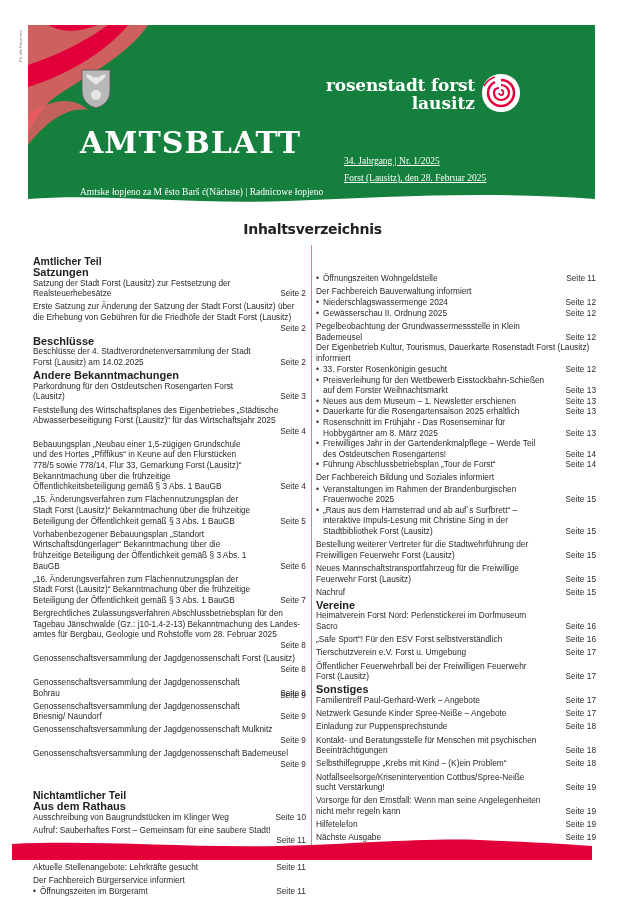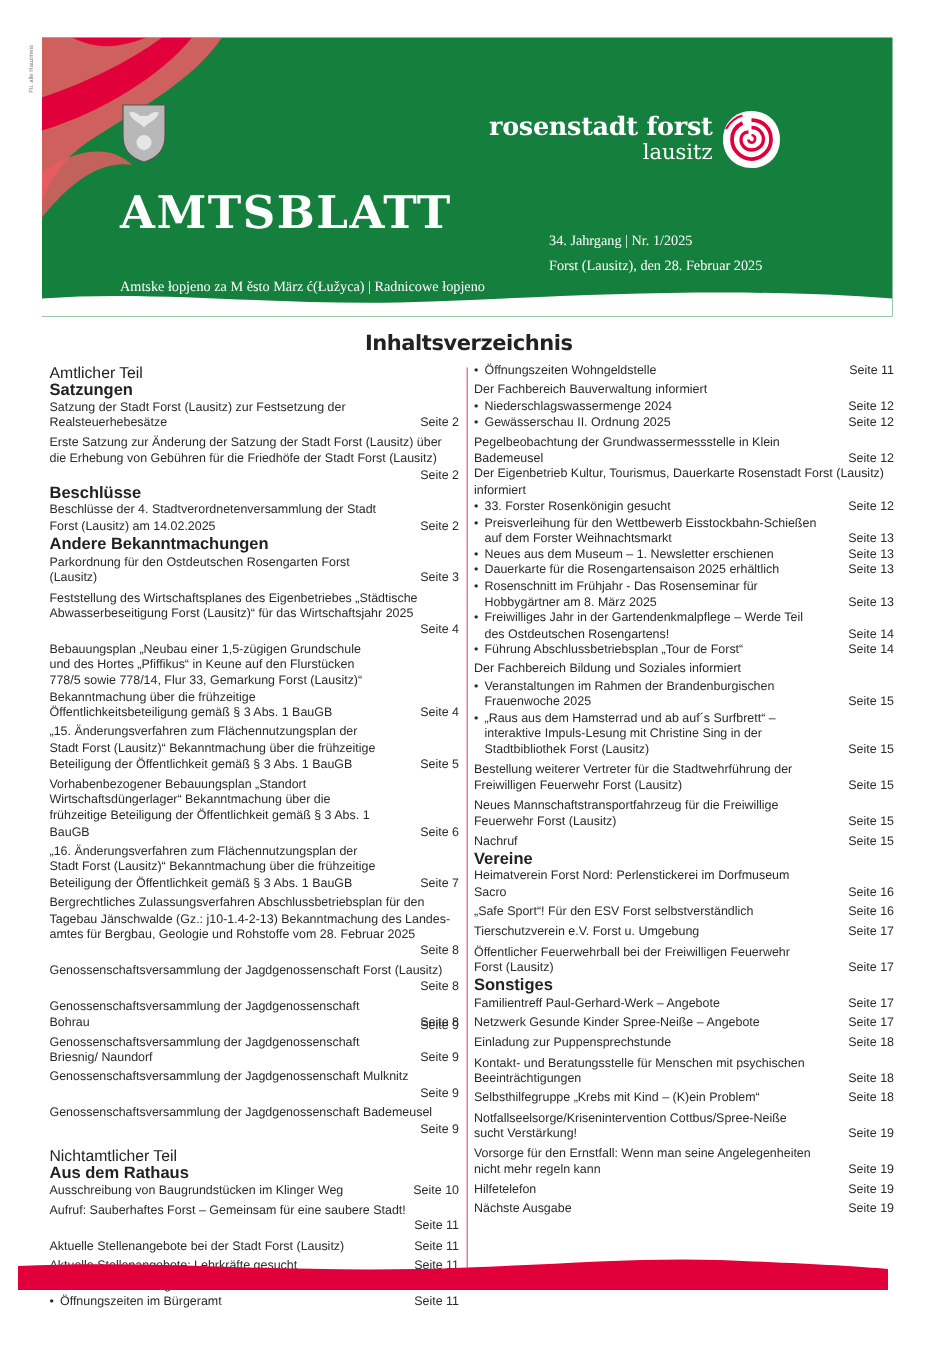--- a/index.html
+++ b/index.html
@@ -16,52 +16,52 @@
     position: absolute; left: 28px; top: 25px; width: 567px; height: 186px;
     background: #15803d; overflow: hidden;
   }
   .header svg.bg { position: absolute; left: 0; top: 0; }
   .crest { position: absolute; left: 53px; top: 44px; width: 30px; height: 40px; }
   .logo-text {
     position: absolute; right: 120px; top: 52px; text-align: right; color: #fff;
     font-family: "DejaVu Serif", serif; line-height: 1.05;
   }
   .logo-main { font-size: 17px; font-weight: bold; letter-spacing: -0.2px; }
-  .logo-sub { font-size: 14px; font-weight: normal; }
+  .logo-sub { font-size: 17px; font-weight: bold; }
   .rose { position: absolute; right: 72px; top: 46px; width: 44px; height: 44px; }
 
   .title {
     position: absolute; left: 52px; top: 100px; color: #fff;
     font-family: "DejaVu Serif", serif; font-weight: bold; font-size: 30px; letter-spacing: 1px;
   }
   .subtitle {
     position: absolute; left: 52px; top: 139px; color: #fff;
     font-family: "DejaVu Serif", serif; font-size: 14.5px; white-space: nowrap;
   }
   .sorbian {
     position: absolute; left: 52px; top: 162px; color: #fff;
     font-family: "Liberation Serif", serif; font-size: 9.5px; white-space: nowrap;
   }
   .issue {
-    position: absolute; left: 338px; top: 128px; color: #fff;
-    font-family: "Liberation Serif", serif; font-size: 9.5px; line-height: 17px;
+    position: absolute; left: 316px; top: 128px; color: #fff;
+    font-family: "Liberation Serif", serif; font-size: 9.5px; line-height: 17px; text-decoration: underline;
   }
 
   .toc-title {
     position: absolute; left: 0; width: 625px; top: 221px; text-align: center;
     font-family: "DejaVu Sans", sans-serif; font-weight: bold; font-size: 14px; color: #222;
     letter-spacing: -0.3px;
   }
 
   .col { position: absolute; top: 241px; font-size: 8.3px; line-height: 10.6px; color: #2a2a2a; }
   .col.left { left: 33px; width: 273px; }
-  .col.right { left: 316px; width: 280px; }
+  .col.right { left: 316px; width: 280px; margin-top: 32px; }
   .divider { position: absolute; left: 311px; top: 245px; width: 1px; height: 600px; background: #e2003a; opacity: 0.55; }
 
-  .sec-h { font-weight: normal; font-size: 10.5px; color: #222; margin-top: 2px; line-height: 12px; }
+  .sec-h { font-weight: bold; font-size: 10.5px; color: #222; margin-top: 14px; line-height: 12px; }
   .sub-h { font-weight: bold; font-size: 11px; color: #222; line-height: 10.6px; }
   .entry { position: relative; margin-bottom: 2.6px; padding-right: 50px; }
   .entry .txt { display: block; }
   .entry .pg { position: absolute; right: 0; bottom: 0; white-space: nowrap; }
   .entry.pg-own-line { padding-right: 0; }
   .entry.pg-own-line .pg { position: static; display: block; text-align: right; }
   .group-label { margin-bottom: 0.5px; }
   .bullet { padding-left: 7px; position: relative; }
   .bullet::before { content: "•"; position: absolute; left: 0; }
   .tight { margin-bottom: 0; }
@@ -95,21 +95,21 @@
   </div>
   <svg class="rose" viewBox="0 0 44 44">
     <path d="M22,3 C33,3 41,11 41,22 C41,33 33,41 22,41 C11,41 3,33 3,22 C3,11 11,3 22,3 Z" fill="#ffffff"></path>
     <path d="M22,9 C30,9 35,15 35,22 C35,29 29,35 22,35 C15,35 9,29 9,22 C9,17 12,13 16,11" fill="none" stroke="#e2003a" stroke-width="2.5"></path>
     <path d="M22,14 C27,14 30,18 30,22 C30,26 26,29 22,29 C18,29 15,26 15,22 C15,19 17,17 20,17" fill="none" stroke="#e2003a" stroke-width="2.2"></path>
     <path d="M22,19 C24,19 25,21 24,23 C23,25 20,24 20,22" fill="none" stroke="#e2003a" stroke-width="1.8"></path>
     <path d="M5,15 C8,10 12,7 16,6" fill="none" stroke="#e2003a" stroke-width="1.5"></path>
   </svg>
 
   <div class="title">AMTSBLATT</div>
-  <div class="sorbian">Amtske łopjeno za M ěsto März ć(Łužyca)  |  Radnicowe łopjeno</div>
+  <div class="sorbian">Amtske łopjeno za M ěsto Barš ć(Nächste)  |  Radnicowe łopjeno</div>
   <div class="issue">
     <div>34. Jahrgang | Nr. 1/2025</div>
     <div>Forst (Lausitz), den 28. Februar 2025</div>
   </div>
 </div>
 
 <div class="toc-title">Inhaltsverzeichnis</div>
 
 <div class="divider"></div>
 

